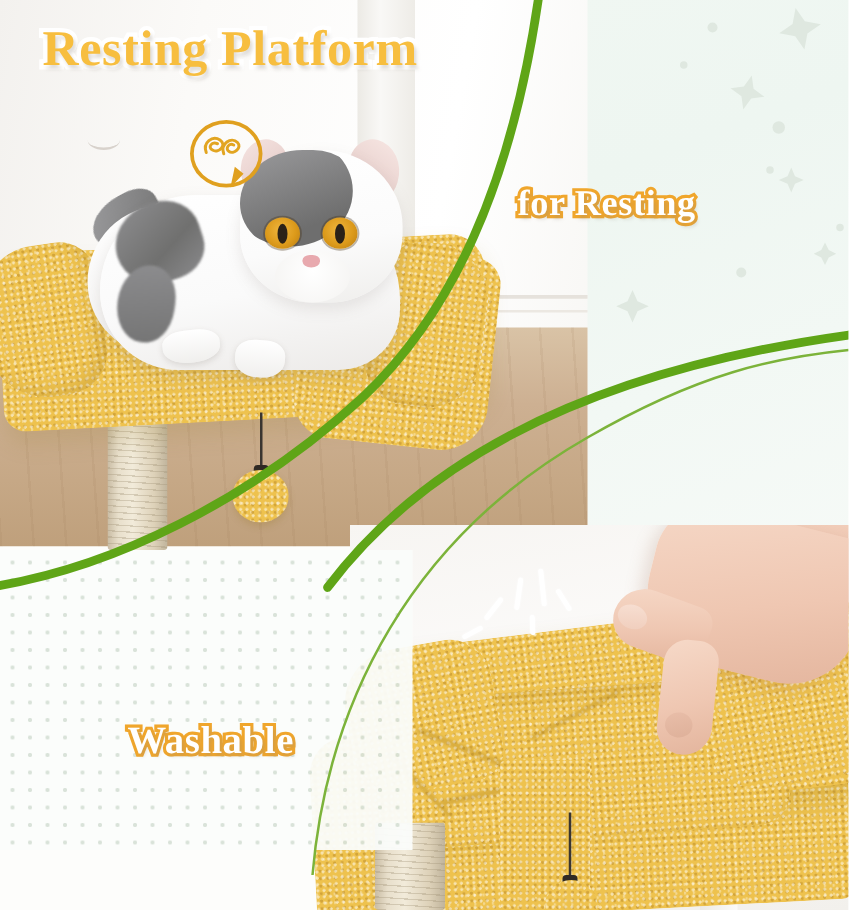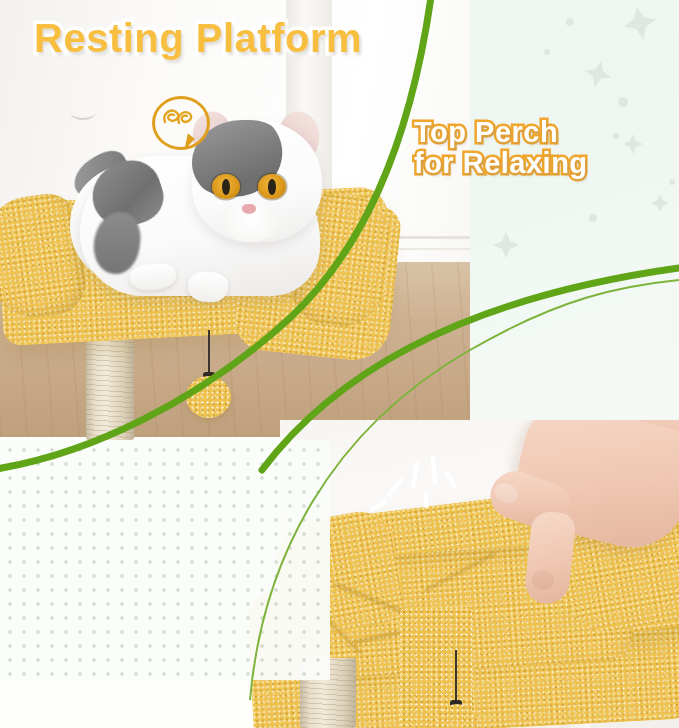--- a/index.html
+++ b/index.html
@@ -359,21 +359,21 @@
     position:absolute;left:436px;top:284px;width:42px;height:40px;
     border-radius:50%;
   }
 
   
   #curves{position:absolute;left:0;top:0;width:679px;height:728px;pointer-events:none;}
 
   
   .hl{
     position:absolute;
-    font-family:Liberation Sans, sans-serif;
+    font-family:Liberation Serif, serif;
     font-weight:bold;
     letter-spacing:.5px;
     white-space:pre-line;
     line-height:1.08;
   }
   
   #title-main{
     left:34px;top:17px;
     font-size:40px;
     color:#F7BE3F;
@@ -527,17 +527,17 @@
 
   <div class="spark" style="left:413px;top:462px;width:4px;height:26px;transform:rotate(8deg);"></div>
   <div class="spark" style="left:432px;top:455px;width:4px;height:30px;transform:rotate(-6deg);"></div>
   <div class="spark" style="left:393px;top:476px;width:4px;height:22px;transform:rotate(38deg);"></div>
   <div class="spark" style="left:449px;top:470px;width:4px;height:20px;transform:rotate(-32deg);"></div>
   <div class="spark" style="left:376px;top:497px;width:4px;height:18px;transform:rotate(62deg);"></div>
   <div class="spark" style="left:424px;top:492px;width:4px;height:16px;transform:rotate(-2deg);"></div>
 
   <div class="hl" id="title-main">Resting Platform</div>
 
-  <div class="hl" id="title-perch"><span>Top Perch</span><br><span>for Relaxing</span></div>
-
-  <div class="hl" id="title-wash"></div>
+  <div class="hl" id="title-perch"><br><span>for Resting</span></div>
+
+  <div class="hl" id="title-wash"><span class="l2">Washable</span></div>
 
 </div>
 
 </body></html>

